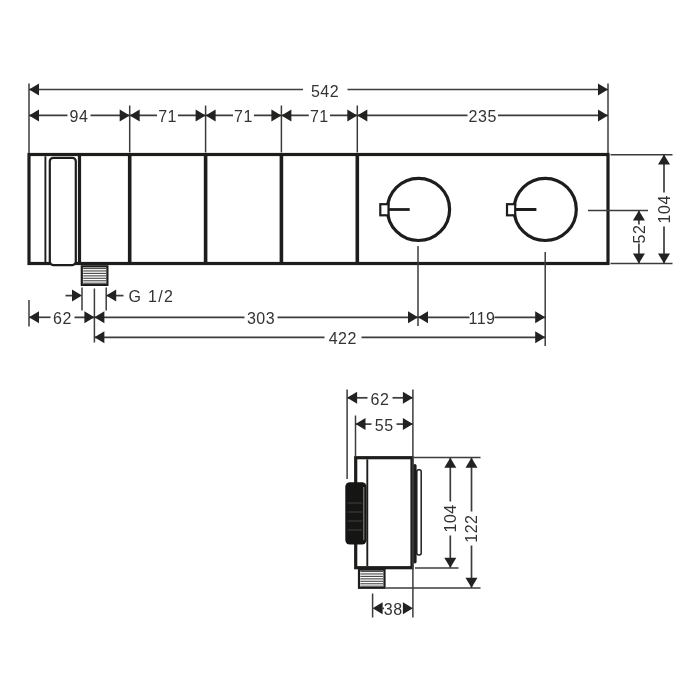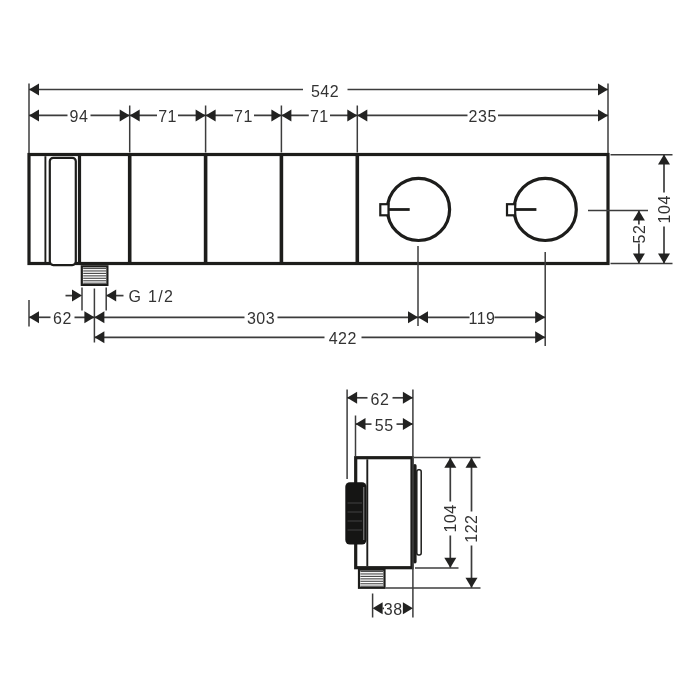--- a/index.html
+++ b/index.html
@@ -1,15 +1,15 @@
 <!DOCTYPE html>
 <html><head><meta charset="utf-8">
 <style>
 html,body{margin:0;padding:0;background:#ffffff;}
-#wrap{position:relative;width:700px;height:700px;background:#ffffff;overflow:hidden;}
+#wrap{position:relative;width:700px;height:700px;background:#ffffff;overflow:hidden;border-radius:6px;}
 svg{position:absolute;left:0;top:0;}
 svg line{stroke:#1d1d1b;fill:none;}
 svg rect,svg circle{stroke:#1d1d1b;fill:none;}
 svg .thick{stroke-width:3.2;}
 svg .knob{stroke-width:3.2;}
 svg .med{stroke-width:1.9;}
 svg .med2{stroke-width:2.2;fill:#ffffff;}
 svg .ptr{stroke-width:2.8;}
 svg .hatch{stroke:#4d4d4d;stroke-width:1.15;}
 svg .dim{stroke:#3c3c3c;stroke-width:1.7;}

